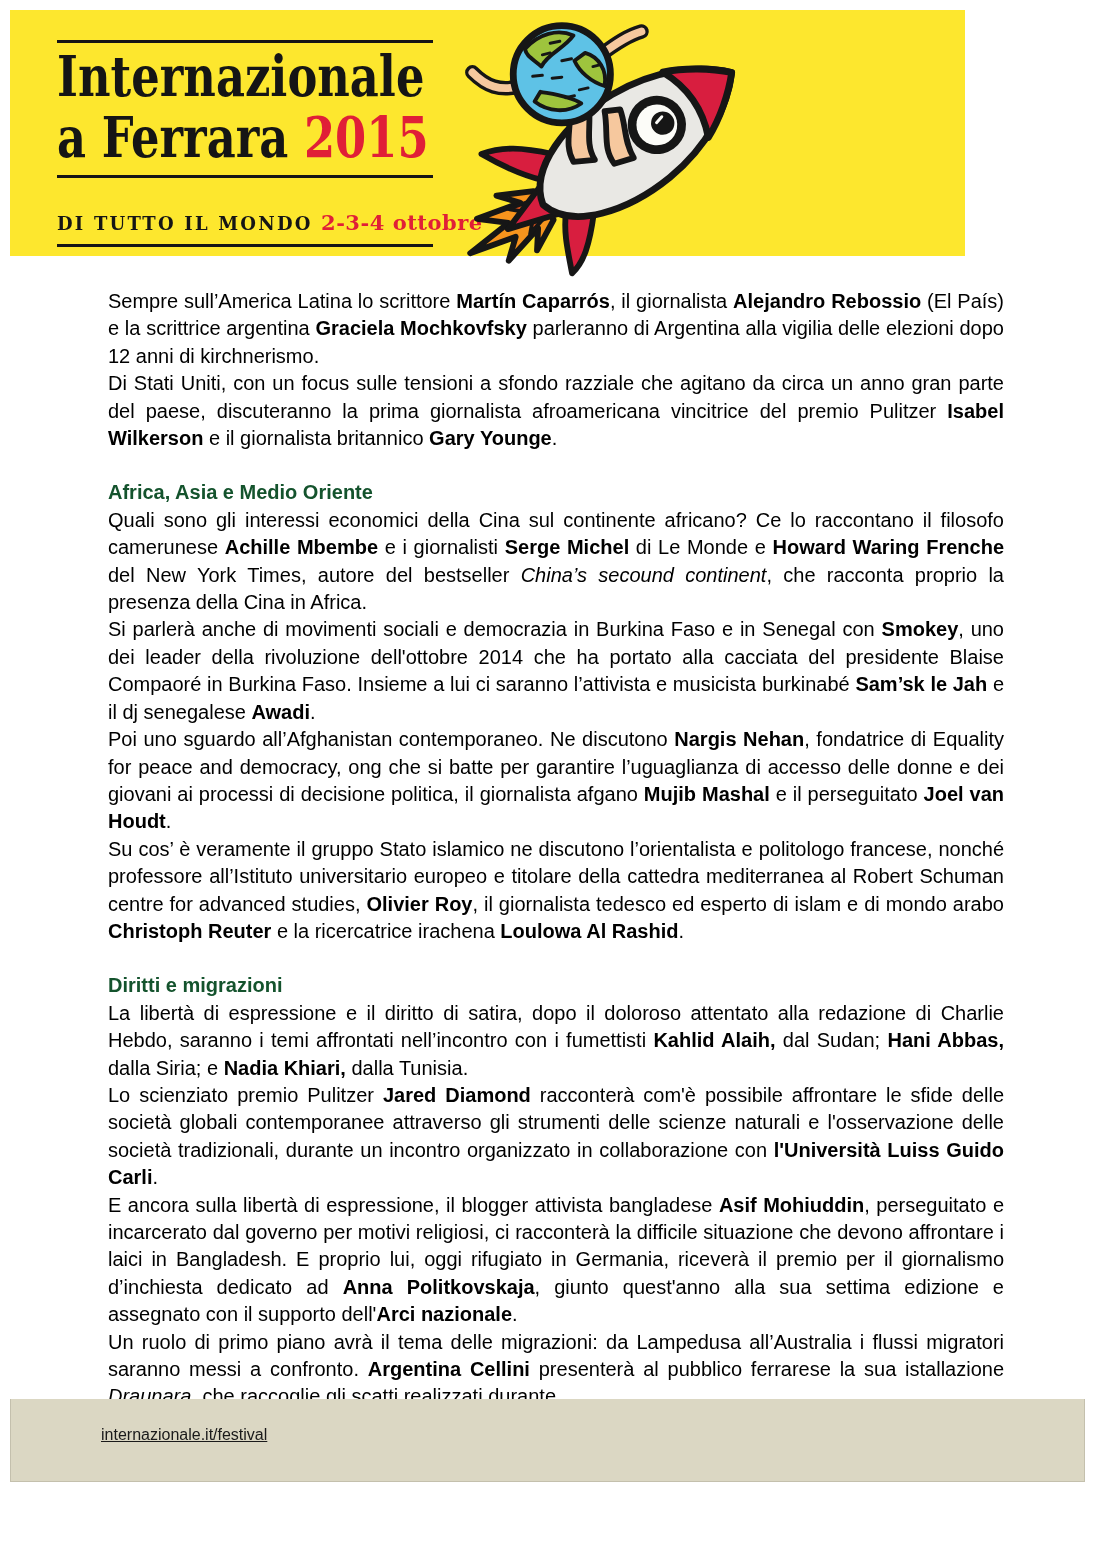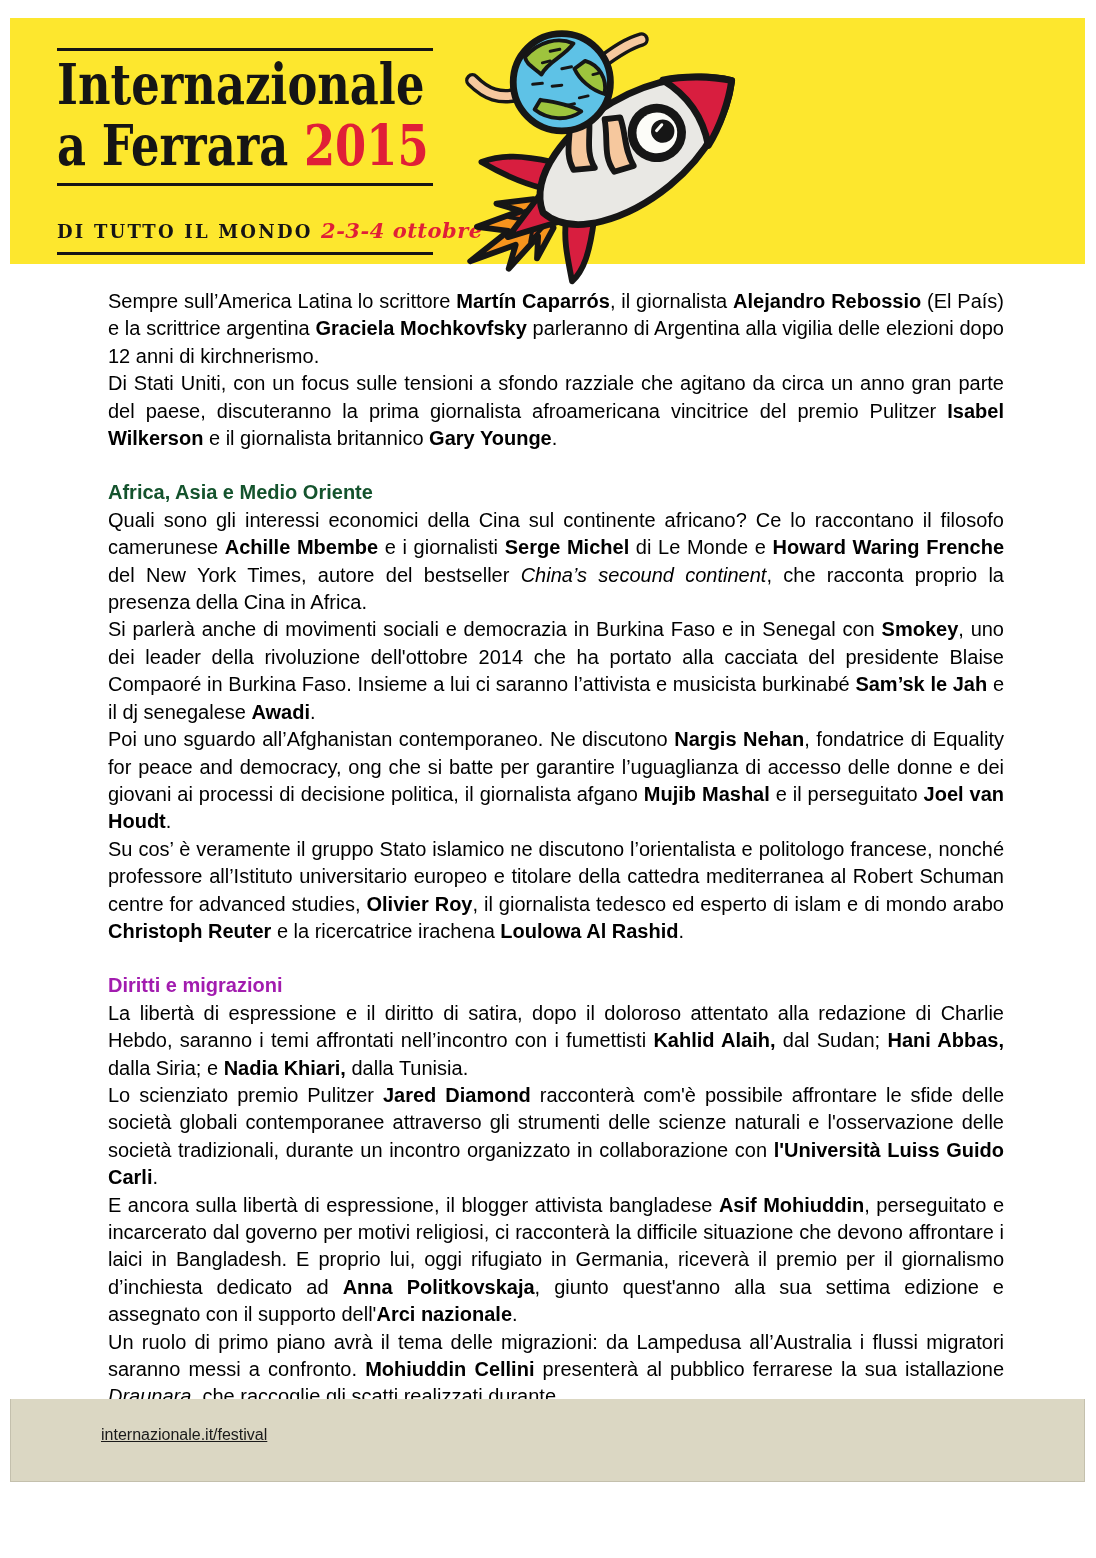--- a/index.html
+++ b/index.html
@@ -1,29 +1,29 @@
 <!DOCTYPE html>
 <html><head>
 <meta charset="utf-8">
 <style>
   html,body{margin:0;padding:0;background:#ffffff;}
   .page{position:relative;width:1096px;height:1558px;background:#ffffff;overflow:hidden;
         font-family:"Liberation Sans",sans-serif;}
 
   
-  .header{position:absolute;left:10px;top:18px;width:1075px;height:246px;background:#fde72e;}
+  .header{position:absolute;left:10px;top:10px;width:955px;height:246px;background:#fde72e;}
   .logo-block{position:absolute;left:47px;top:30px;width:376px;color:#151515;}
   .rule{border-top:3px solid #151515;height:0;margin:0;}
   .logo-title{font-family:"DejaVu Serif","Liberation Serif",serif;font-weight:bold;
               font-size:56px;line-height:55px;white-space:nowrap;margin-top:6px;}
   .logo-title .squeeze{display:inline-block;transform:scaleX(.8);transform-origin:left center;}
   .red{color:#e01f37;}
   .tagline{font-family:"DejaVu Serif","Liberation Serif",serif;font-weight:bold;
            font-size:18px;line-height:24px;letter-spacing:2.2px;margin:9px 0 8px 0;white-space:nowrap;}
-  .dates{font-size:21px;letter-spacing:.5px;font-style:italic;}
+  .dates{font-size:21px;letter-spacing:.5px;}
   .rule-mid{margin-top:10px;}
   .rocket-svg{position:absolute;left:450px;top:6px;overflow:visible;}
 
   
   .article{position:absolute;left:108px;top:288px;width:896px;
            font-size:20px;line-height:27.4px;color:#000;text-align:justify;}
   .article p{margin:0;}
   .article h3{margin:27px 0 0 0;font-size:20px;line-height:27.4px;text-align:left;}
 
   
@@ -106,25 +106,25 @@
   </div>
 
   <div class="article" style="color: rgb(0, 0, 0);">
       <p><span>Sempre sull’America Latina lo scrittore </span><b>Martín Caparrós</b><span>, il giornalista </span><b>Alejandro Rebossio</b><span> (El País) e la scrittrice argentina </span><b>Graciela Mochkovfsky</b><span> parleranno di Argentina alla vigilia delle elezioni dopo 12 anni di kirchnerismo.</span></p>
       <p><span>Di Stati Uniti, con un focus sulle tensioni a sfondo razziale che agitano da circa un anno gran parte del paese, discuteranno la prima giornalista afroamericana vincitrice del premio Pulitzer </span><b>Isabel Wilkerson</b><span> e il giornalista britannico </span><b>Gary Younge</b><span>.</span></p>
       <h3 style="color: #14532d;">Africa, Asia e Medio Oriente</h3>
       <p><span>Quali sono gli interessi economici della Cina sul continente africano? Ce lo raccontano il filosofo camerunese </span><b>Achille Mbembe</b><span> e i giornalisti </span><b>Serge Michel</b><span> di Le Monde e </span><b>Howard Waring Frenche</b><span> del New York Times, autore del bestseller </span><i>China’s secound continent</i><span>, che racconta proprio la presenza della Cina in Africa.</span></p>
       <p><span>Si parlerà anche di movimenti sociali e democrazia in Burkina Faso e in Senegal con </span><b>Smokey</b><span>, uno dei leader della rivoluzione dell'ottobre 2014 che ha portato alla cacciata del presidente Blaise Compaoré in Burkina Faso. Insieme a lui ci saranno l’attivista e musicista burkinabé </span><b>Sam’sk le Jah</b><span> e il dj senegalese </span><b>Awadi</b><span>.</span></p>
       <p><span>Poi uno sguardo all’Afghanistan contemporaneo. Ne discutono </span><b>Nargis Nehan</b><span>, fondatrice di Equality for peace and democracy, ong che si batte per garantire l’uguaglianza di accesso delle donne e dei giovani ai processi di decisione politica, il giornalista afgano </span><b>Mujib Mashal</b><span> e il perseguitato </span><b>Joel van Houdt</b><span>.</span></p>
       <p><span>Su cos’ è veramente il gruppo Stato islamico ne discutono l’orientalista e politologo francese, nonché professore all’Istituto universitario europeo e titolare della cattedra mediterranea al Robert Schuman centre for advanced studies, </span><b>Olivier Roy</b><span>, il giornalista tedesco ed esperto di islam e di mondo arabo </span><b>Christoph Reuter</b><span> e la ricercatrice irachena </span><b>Loulowa Al Rashid</b><span>.</span></p>
-      <h3 style="color: #a21caf;">Diritti e migrazioni</h3>
+      <h3 style="color: #14532d;">Diritti e migrazioni</h3>
       <p><span>La libertà di espressione e il diritto di satira, dopo il doloroso attentato alla redazione di Charlie Hebdo, saranno i temi affrontati nell’incontro con i fumettisti </span><b>Kahlid Alaih,</b><span> dal Sudan; </span><b>Hani Abbas,</b><span> dalla Siria; e </span><b>Nadia Khiari,</b><span> dalla Tunisia.</span></p>
       <p><span>Lo scienziato premio Pulitzer </span><b>Jared Diamond</b><span> racconterà com'è possibile affrontare le sfide delle società globali contemporanee attraverso gli strumenti delle scienze naturali e l'osservazione delle società tradizionali, durante un incontro organizzato in collaborazione con </span><b>l'Università Luiss Guido Carli</b><span>.</span></p>
       <p><span>E ancora sulla libertà di espressione, il blogger attivista bangladese </span><b>Asif Mohiuddin</b><span>, perseguitato e incarcerato dal governo per motivi religiosi, ci racconterà la difficile situazione che devono affrontare i laici in Bangladesh. E proprio lui, oggi rifugiato in Germania, riceverà il premio per il giornalismo d’inchiesta dedicato ad </span><b>Anna Politkovskaja</b><span>, giunto quest'anno alla sua settima edizione e assegnato con il supporto dell'</span><b>Arci nazionale</b><span>.</span></p>
-      <p><span>Un ruolo di primo piano avrà il tema delle migrazioni: da Lampedusa all’Australia i flussi migratori saranno messi a confronto. </span><b>Mohiuddin Cellini</b><span> presenterà al pubblico ferrarese la sua istallazione </span><i>Draunara,</i><span> che raccoglie gli scatti realizzati durante</span></p>
+      <p><span>Un ruolo di primo piano avrà il tema delle migrazioni: da Lampedusa all’Australia i flussi migratori saranno messi a confronto. </span><b>Argentina Cellini</b><span> presenterà al pubblico ferrarese la sua istallazione </span><i>Draunara,</i><span> che raccoglie gli scatti realizzati durante</span></p>
     </div>
 
   <div class="footer-bar"></div>
   <div class="footer-band" style="background: rgb(219, 215, 195);">
     <a class="footer-link">internazionale.it/festival</a>
   </div>
 
 </div>
 
 </body></html>

